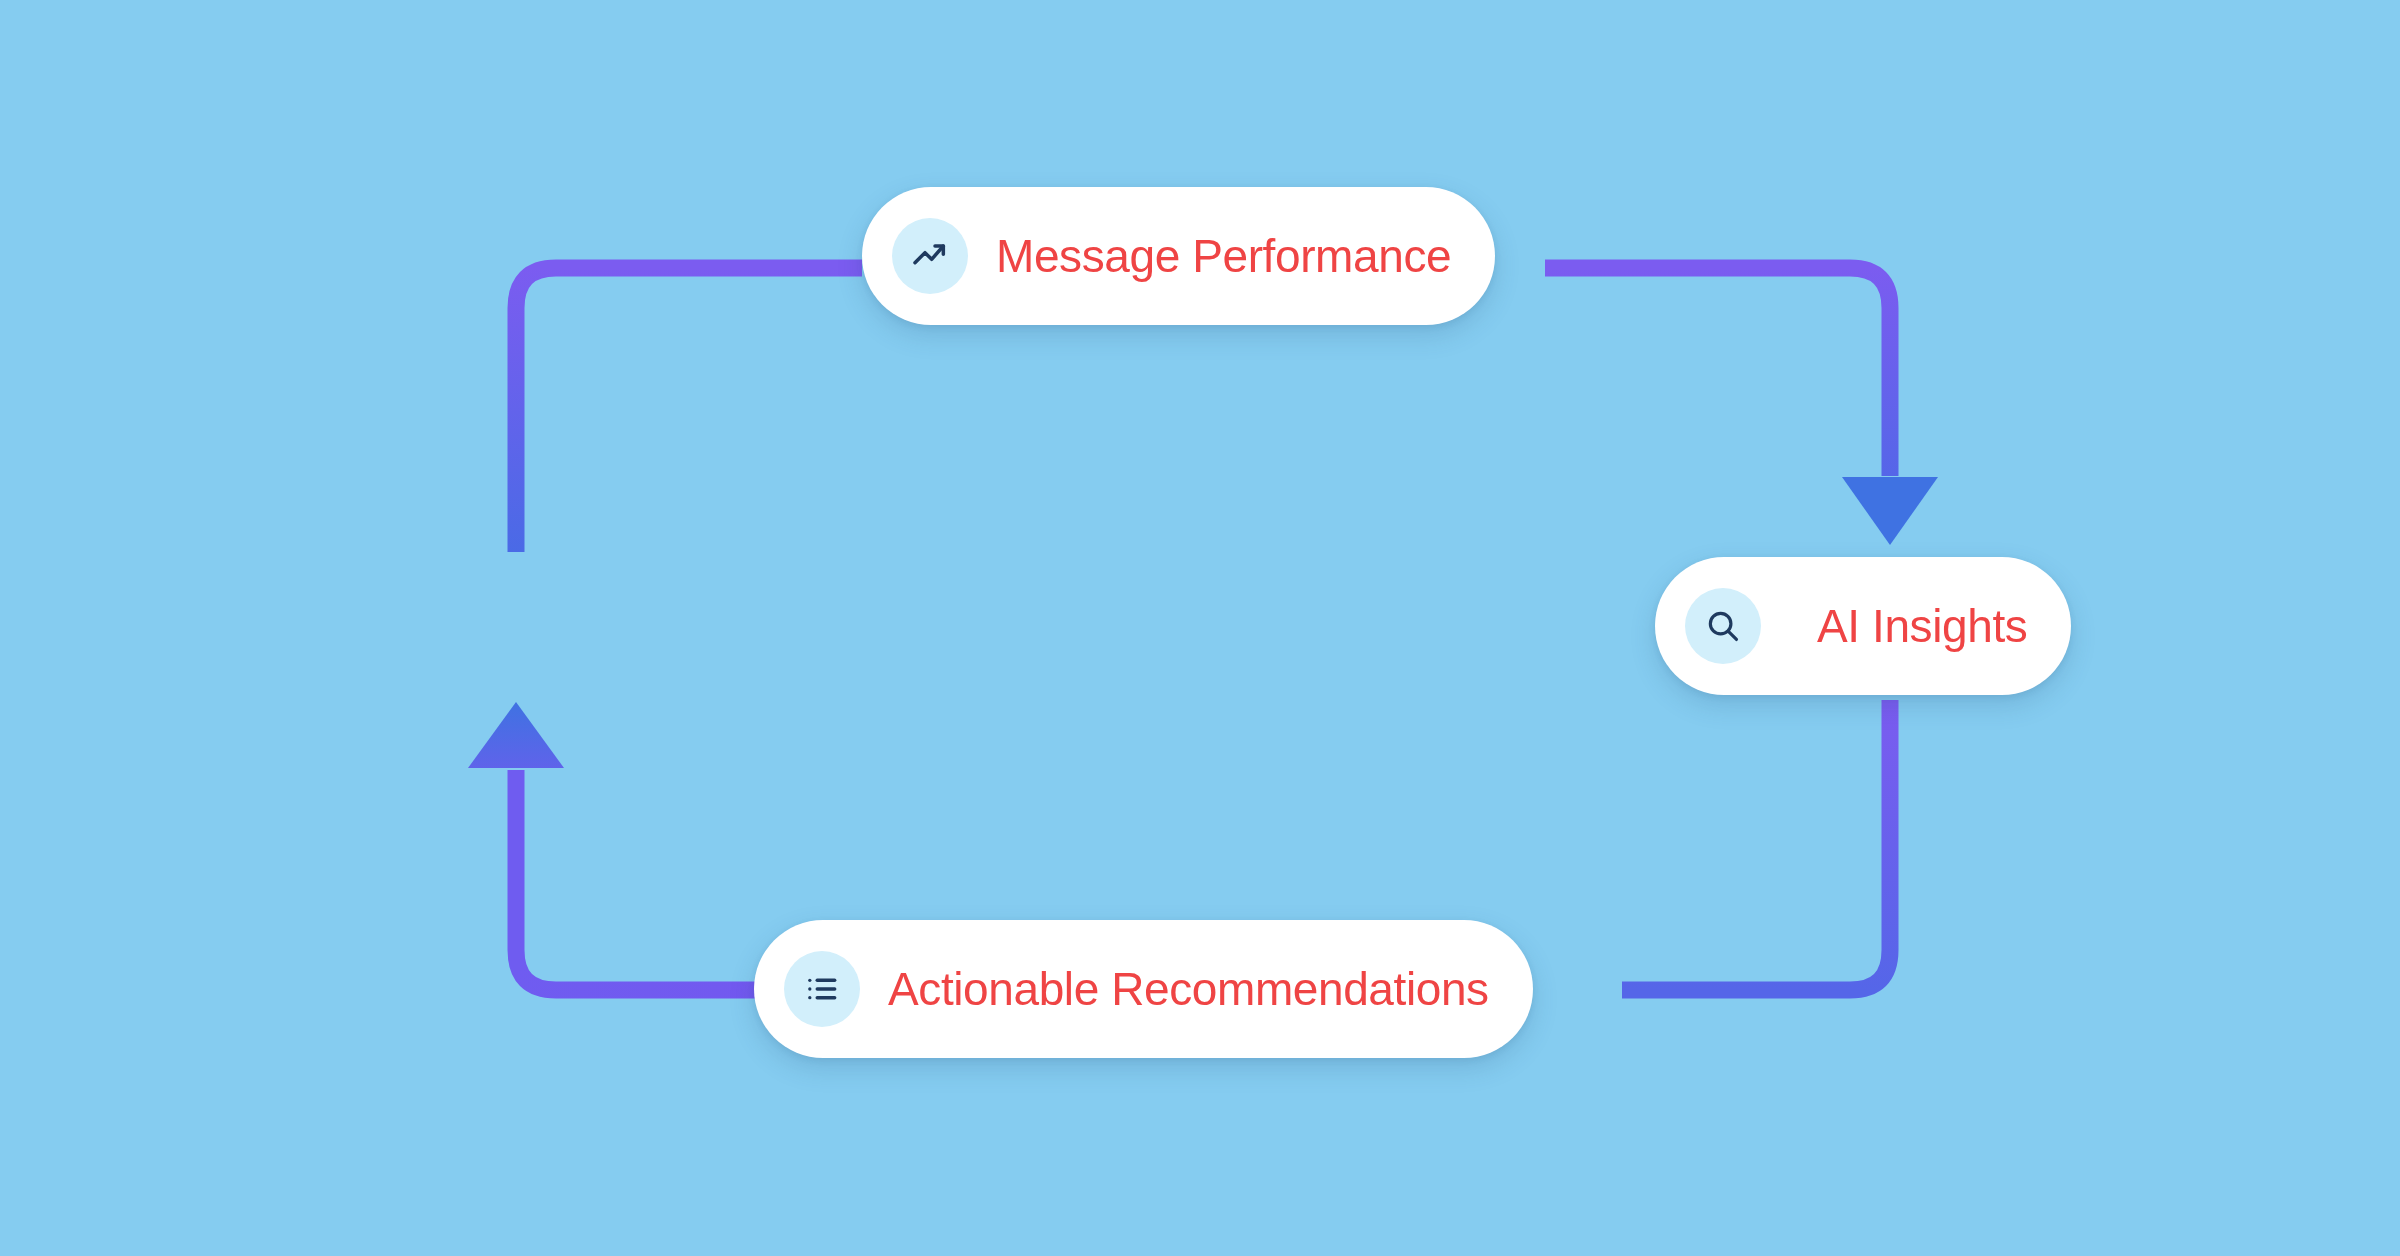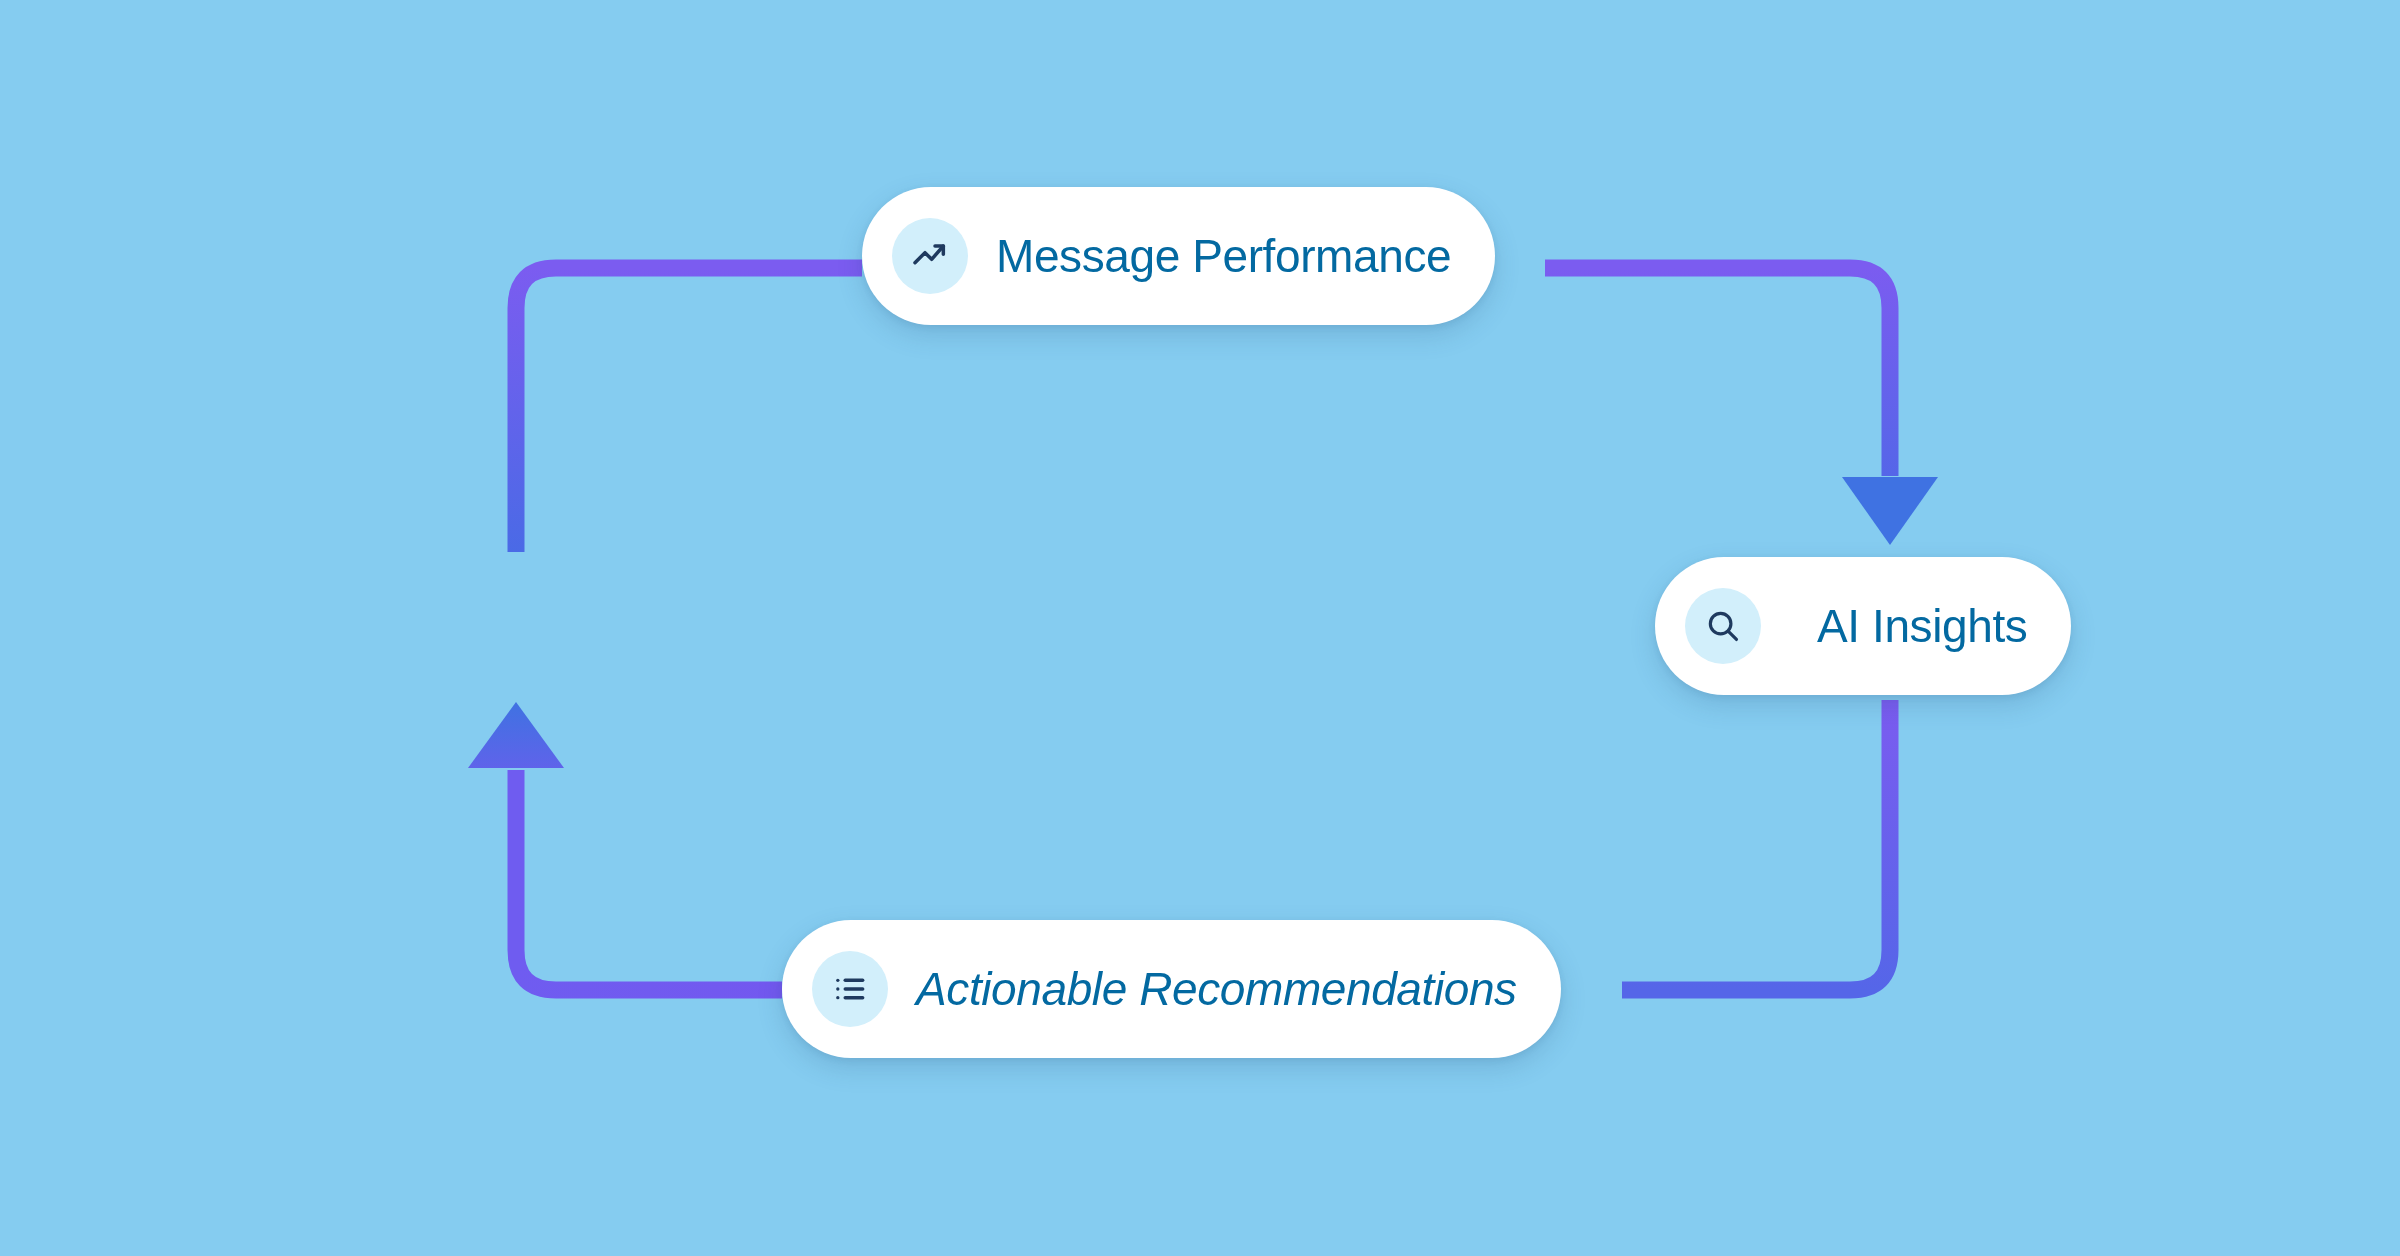--- a/index.html
+++ b/index.html
@@ -47,42 +47,41 @@
     align-items: center;
     justify-content: center;
     margin-left: 30px;
   }
   .node-icon svg {
     display: block;
   }
   .node-label {
     font-size: 46px;
     line-height: 1;
-    color: #0369a1;
+    color: #ef4444;
     letter-spacing: -0.4px;
     white-space: nowrap;
     margin-left: 28px;
     margin-right: 44px;
     font-weight: 400;
   }
 
   
   #node-message-performance {
     left: 862px;
     top: 187px;
   }
   #node-ai-insights {
     left: 1655px;
     top: 557px;
     gap: 28px;
   }
   #node-actionable-recommendations {
-    left: 782px;
+    left: 754px;
     top: 920px;
-    font-style: italic;
   }
   #node-optimized-content {
     left: 190px;
     top: 557px;
   }
 </style>
 </head>
 <body>
 
 <div id="stage">

